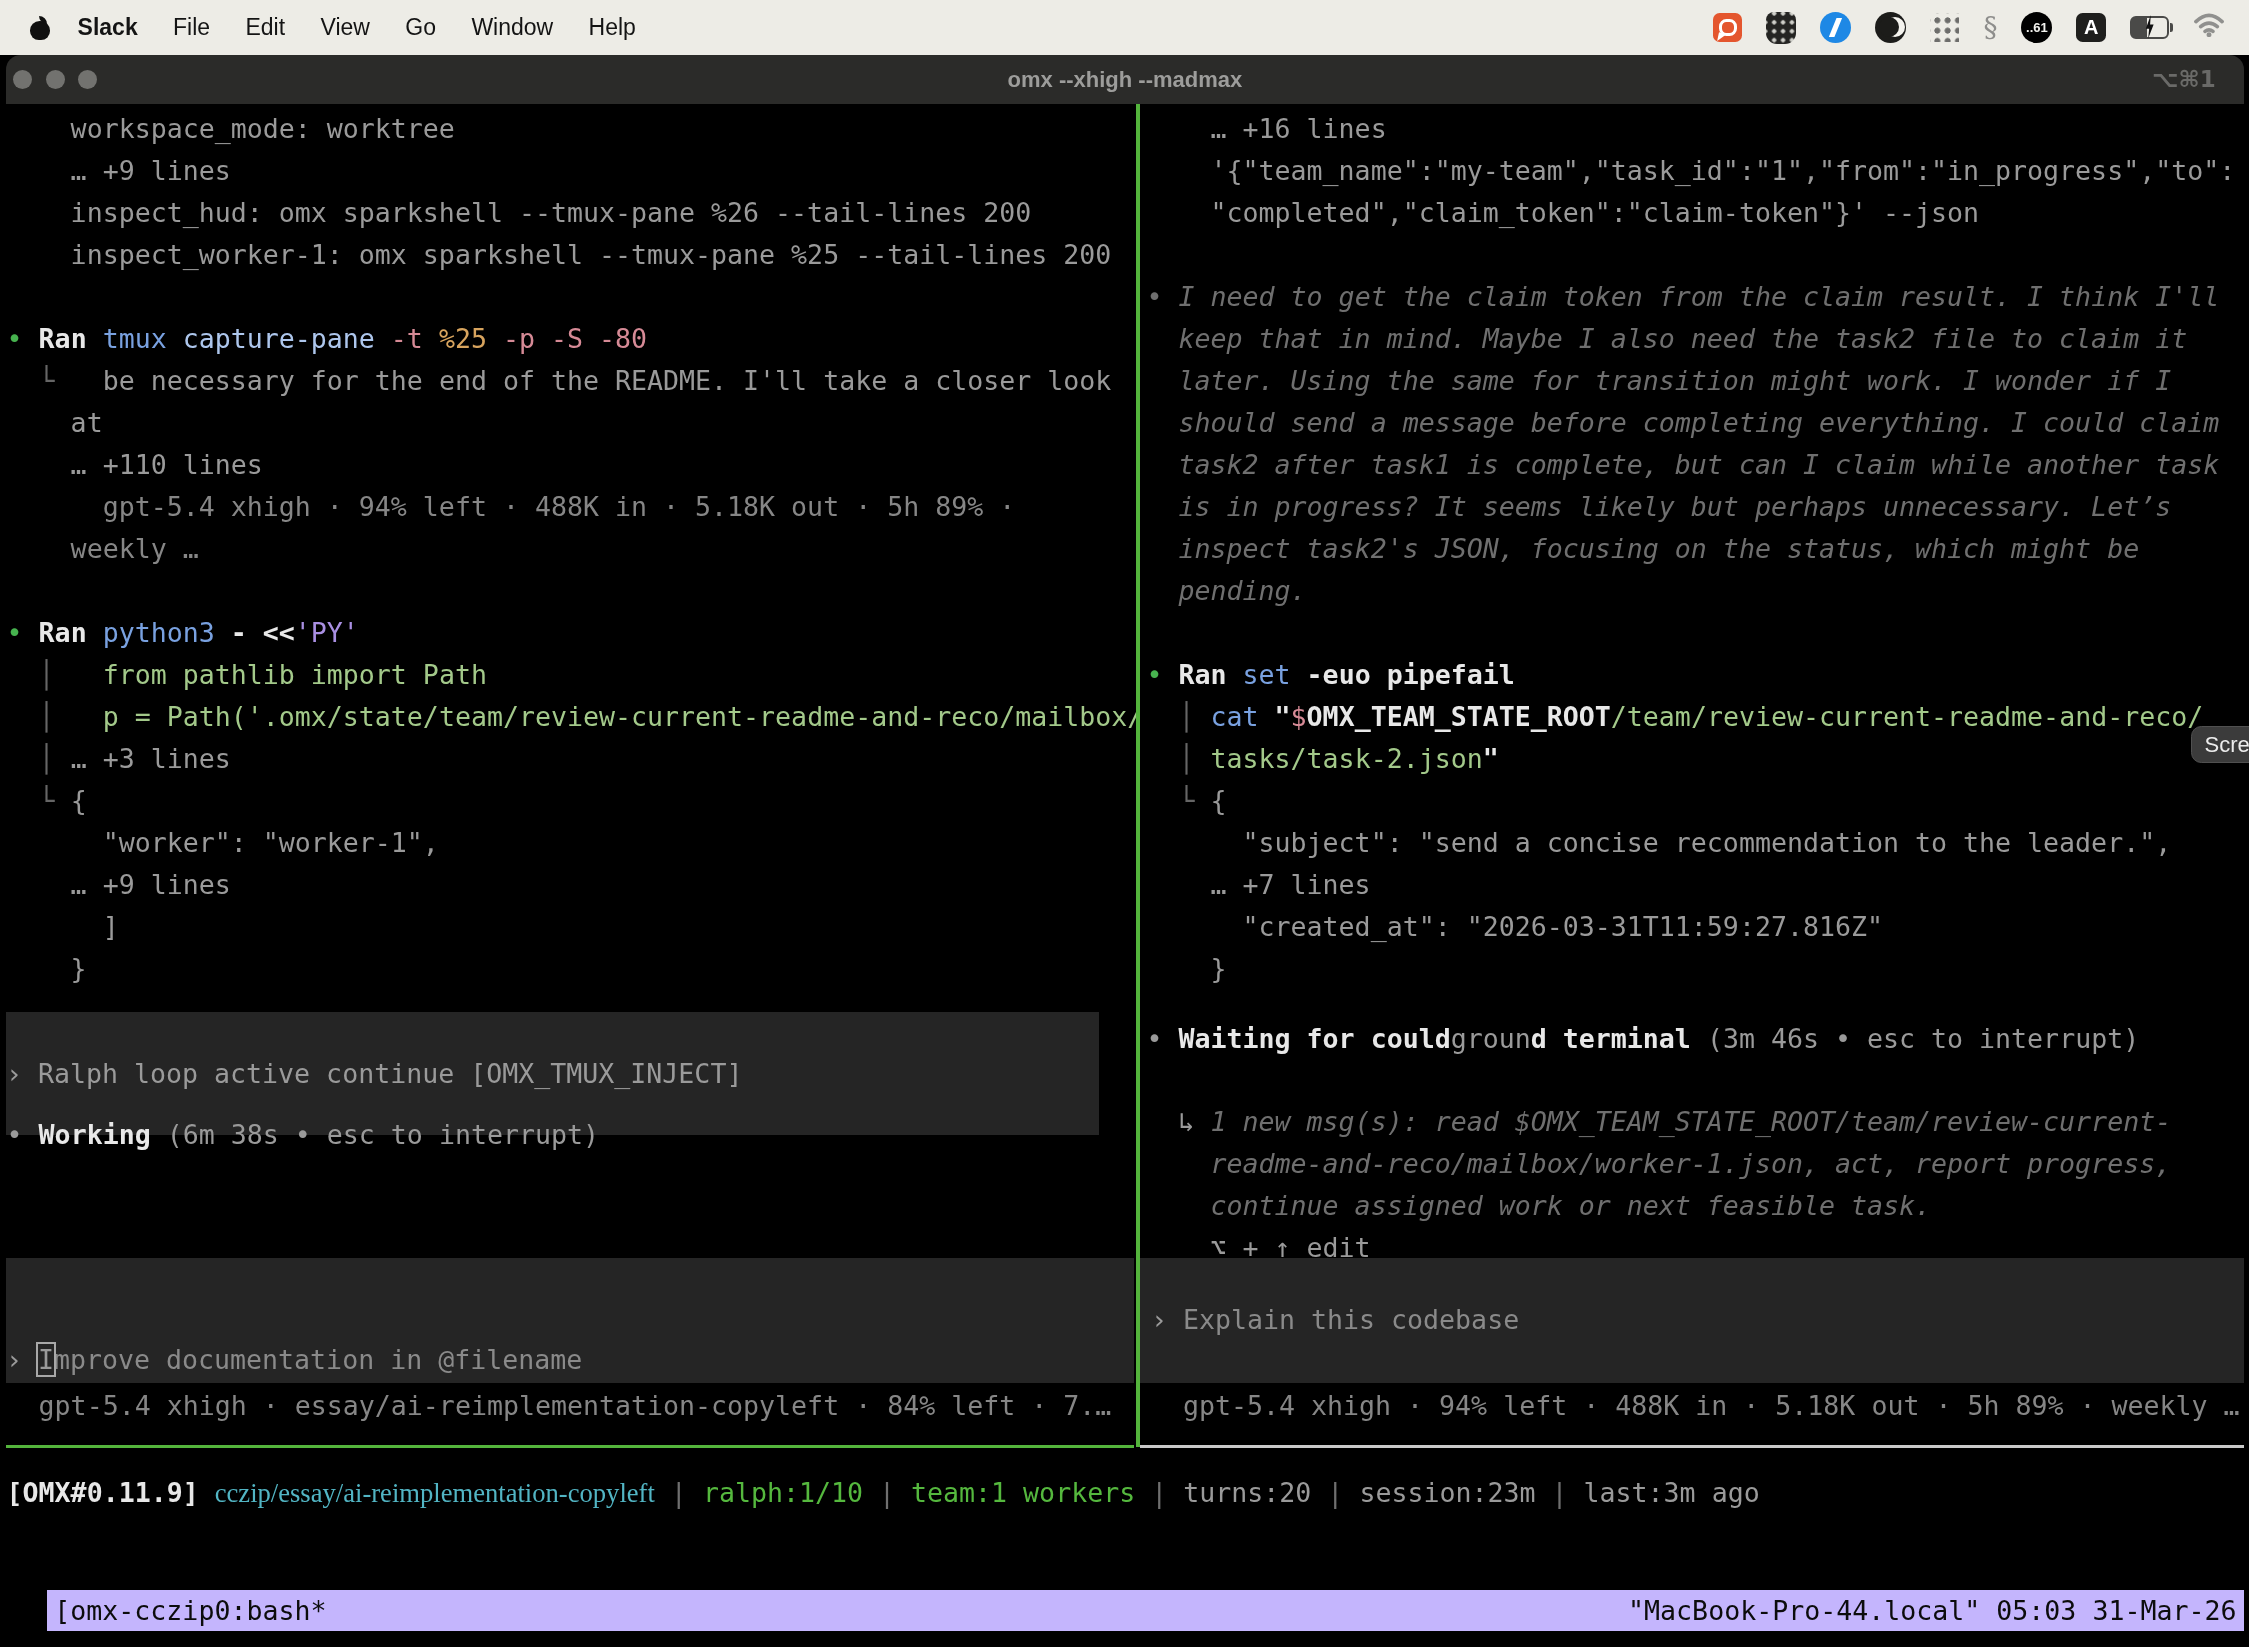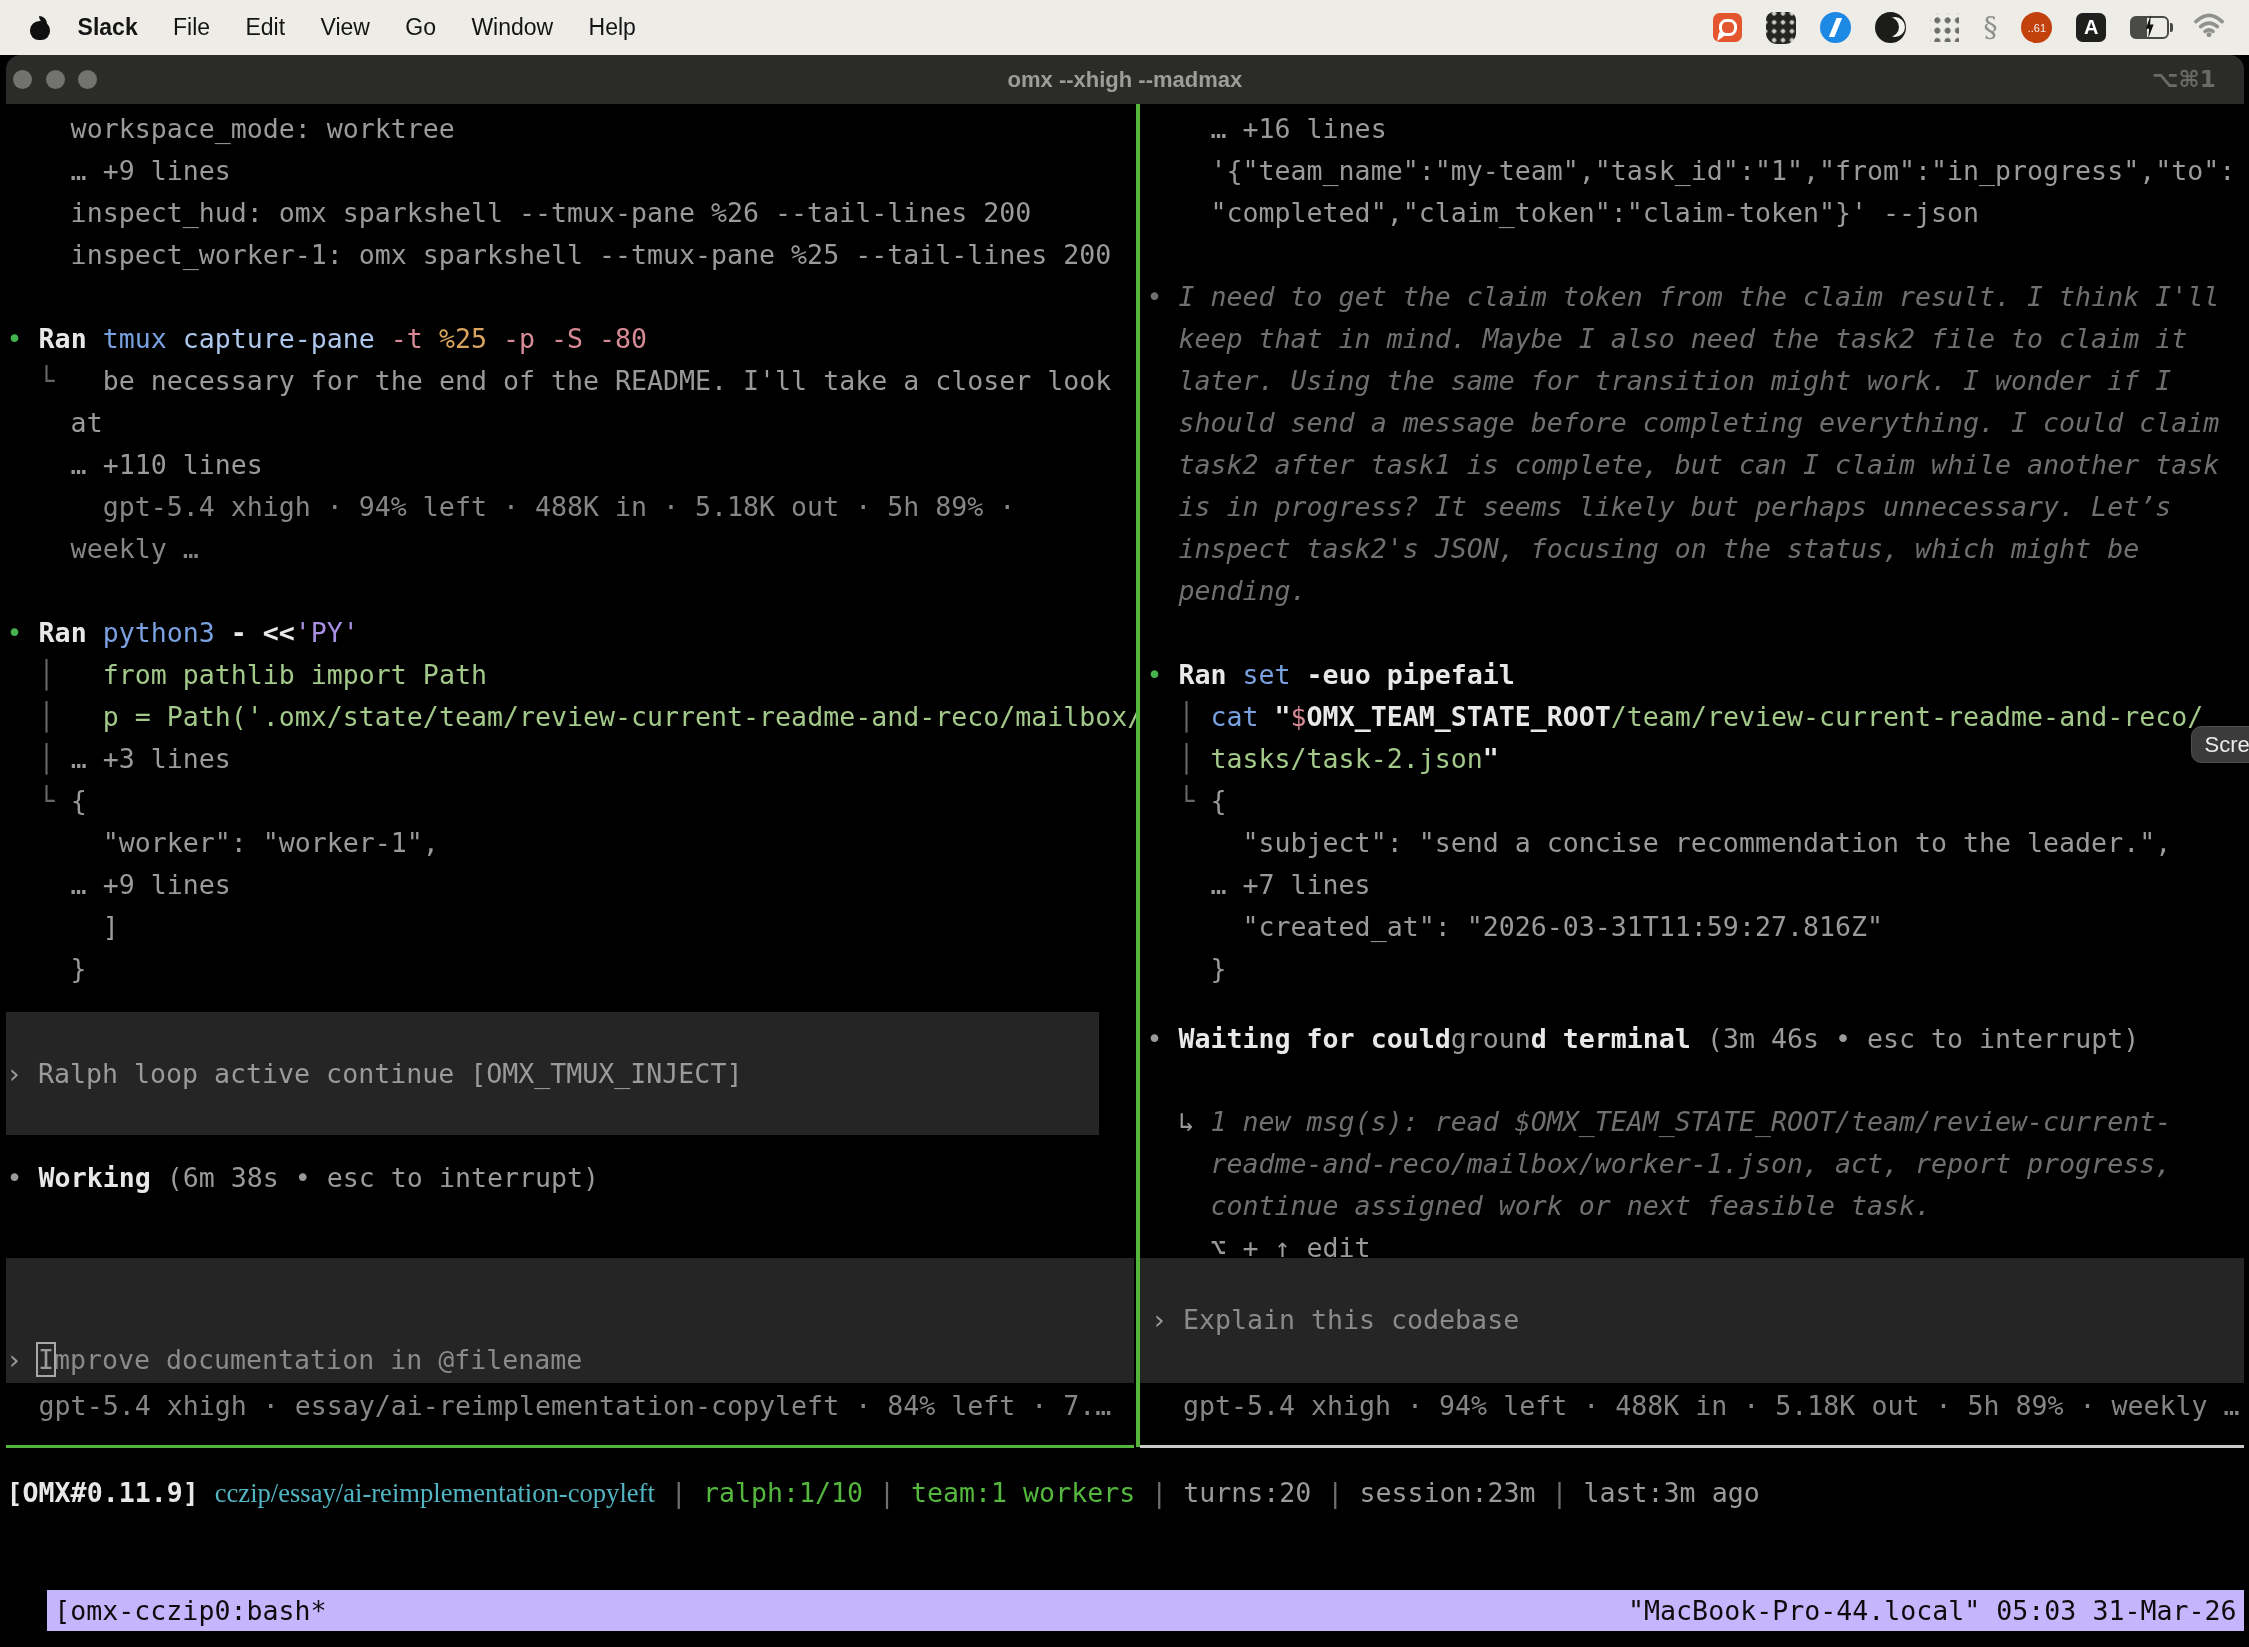--- a/index.html
+++ b/index.html
@@ -34,22 +34,22 @@
   .ic-msgr{width:31px;height:31px;border-radius:50%;background:#1e88e5;position:relative;}
   .ic-msgr::before{content:"";position:absolute;left:8.9px;top:5.9px;width:13.3px;height:19px;
     background:#fff;clip-path:polygon(58% 0,100% 0,42% 100%,0 100%);}
   .ic-pac{width:31px;height:31px;border-radius:50%;background:#1c1c1a;position:relative;overflow:hidden;}
   .ic-pac::before{content:"";position:absolute;left:9.6px;top:5.2px;width:20px;height:20px;border-radius:50%;background:#f4f3ee;}
   .ic-pac::after{content:"";position:absolute;left:3.7px;top:5.2px;width:20px;height:20px;border-radius:50%;background:#1c1c1a;}
   .ic-dots{width:29.5px;height:29.5px;
     background:radial-gradient(circle,#6d6d6b 2.7px,transparent 3.2px);
     background-size:10.3px 10.3px;background-position:2.2px 2.2px;}
   .ic-ghost{font-family:"DejaVu Serif",serif;font-size:28px;color:#8e8e8c;line-height:29.5px;}
-  .ic-b61{width:31px;height:31px;border-radius:50%;background:#c2410c;color:#f2f2ee;
-    font-size:11px;font-weight:400;display:flex;align-items:center;justify-content:center;}
+  .ic-b61{width:31px;height:31px;border-radius:50%;background:#000000;color:#f2f2ee;
+    font-size:13px;font-weight:700;display:flex;align-items:center;justify-content:center;}
   .ic-abadge{width:29.5px;height:29.5px;border-radius:6.6px;background:#1f1f1d;color:#fff;
     font-size:20px;font-weight:700;display:flex;align-items:center;justify-content:center;}
   .ic-batt{width:35px;height:19px;border:2.2px solid #4a4a48;border-radius:5.9px;position:relative;}
   .ic-batt::before{content:"";position:absolute;left:0;top:0;bottom:0;width:14.8px;background:#4a4a48;}
   .ic-batt::after{content:"";position:absolute;right:-5.9px;top:5.2px;width:3px;height:8.9px;background:#4a4a48;border-radius:0 2.2px 2.2px 0;}
   .ic-batt .bolt{position:absolute;left:11.8px;top:-3px;width:11.8px;height:23.6px;background:#111;
     clip-path:polygon(60% 0,18% 58%,46% 58%,38% 100%,84% 40%,54% 40%);}
 
   
   .window{position:absolute;top:55px;left:5.9px;width:2238px;height:1593px;
@@ -73,21 +73,21 @@
   .rows{position:absolute;}
   .rows-main{left:0.7px;top:3.7px;right:0;}
   .pane-right .rows-main{left:6.6px;}
 
   .band{position:absolute;left:0;right:0;background:#252525;height:123px;}
   .band .trow{padding-top:41px;}
   .band-ralph{top:908px;width:1093px;}
   .band-input{top:1154px;height:125px;}
   .band-input .trow{padding-top:41px;}
   .band-input-left{width:1128px;}
-  .row-working{position:absolute;left:0.7px;top:1053px;}
+  .row-working{position:absolute;left:0.7px;top:1010px;}
   .row-input-left{left:0.7px;margin-top:40px;}
   .row-status{position:absolute;top:1281px;}
   .row-status-left{left:0.7px;}
   .pane-right .row-status,.pane-right .band .trow{margin-left:11px;}
   .row-waiting{position:absolute;left:6.6px;top:914px;}
   .rows-mailbox{left:6.6px;top:997px;}
   .pane-border{position:absolute;top:1341px;height:3px;}
   .pane-border-left{left:0;width:1128px;background:#54b43c;}
   .pane-border-right{left:1134px;right:0;background:#c9c9c9;}
 

